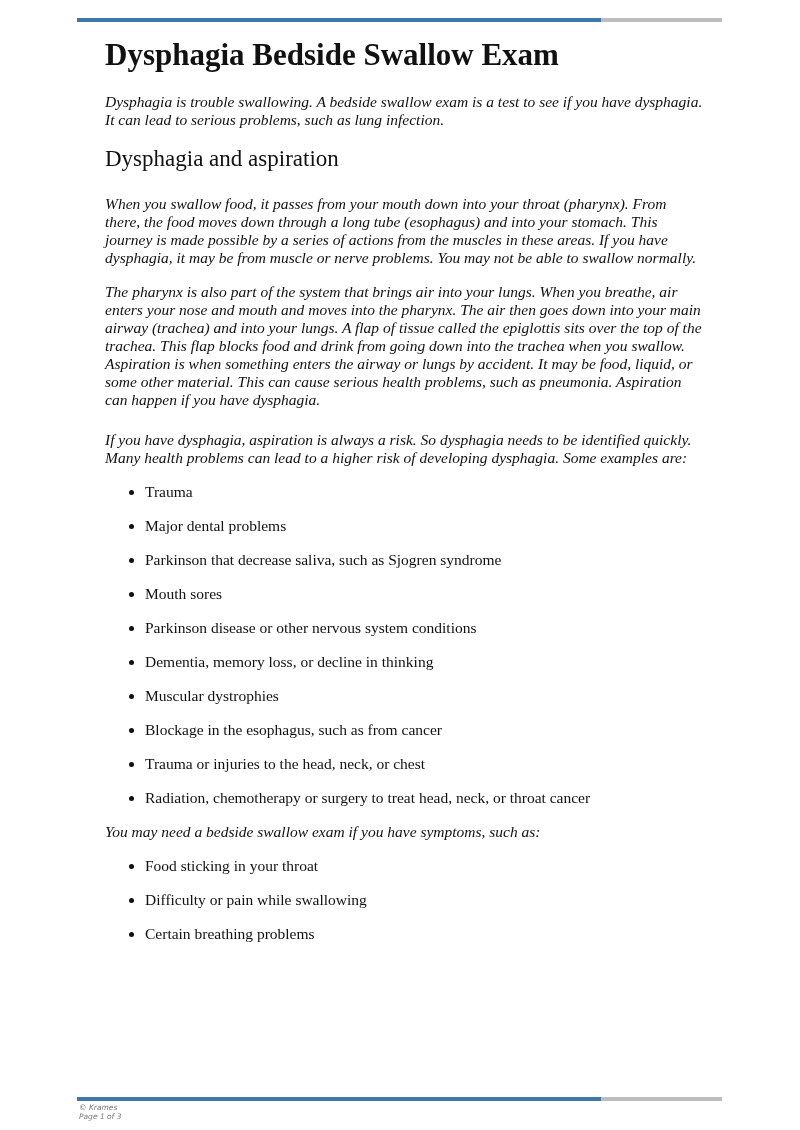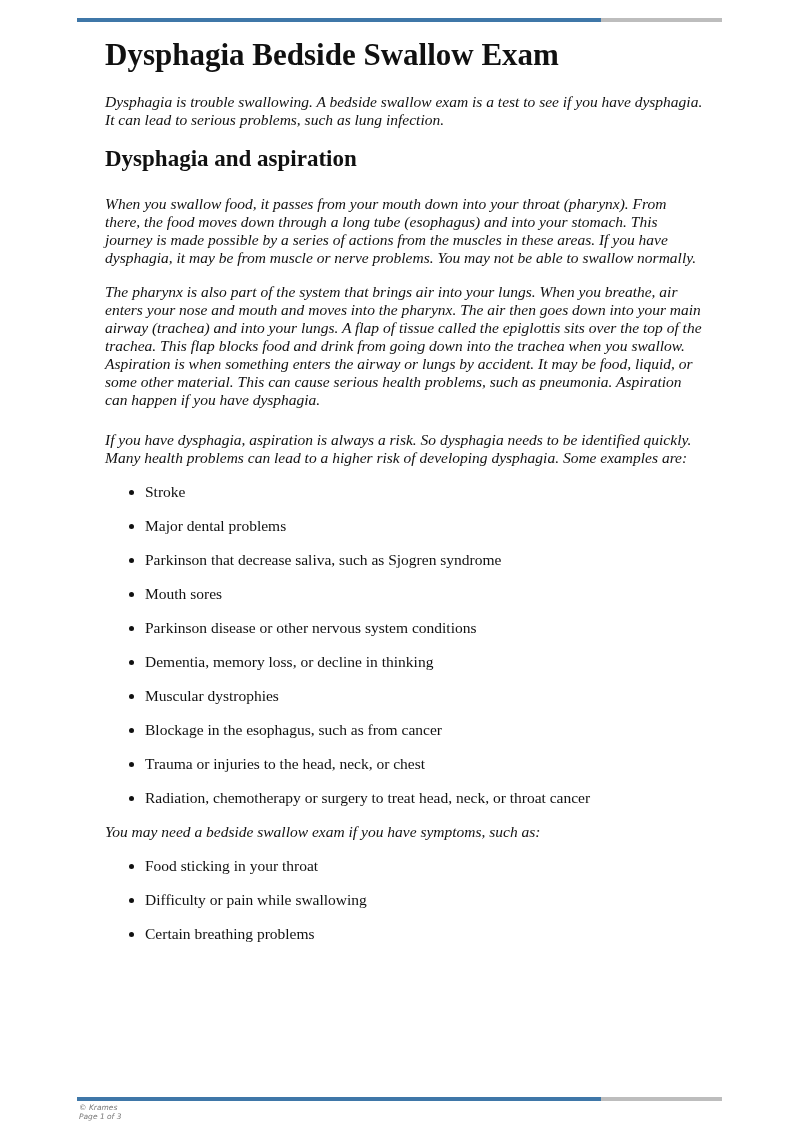--- a/index.html
+++ b/index.html
@@ -5,21 +5,21 @@
     html, body { margin: 0; padding: 0; background: #ffffff; }
     body { width: 800px; height: 1130px; position: relative; overflow: hidden; }
     .bar { position: absolute; left: 77px; width: 645px; height: 4px; display: flex; }
     .bar .blue { width: 524px; height: 100%; background: #3f77a8; }
     .bar .gray { flex: 1; height: 100%; background: #bdbdbd; }
     .bar.top { top: 18px; }
     .bar.bottom { top: 1097px; }
     .content { position: absolute; left: 105px; top: 36px; width: 600px;
       font-family: "Liberation Serif", serif; color: #111; }
     h1 { font-size: 31px; font-weight: bold; margin: 0 0 20px 0; line-height: 1.2; }
-    h2 { font-size: 23px; font-weight: bold; margin: 0 0 22px 0; line-height: 1.2; }
+    h2 { font-size: 23px; font-weight: normal; margin: 0 0 22px 0; line-height: 1.2; }
     p { font-size: 15.5px; line-height: 18px; margin: 0 0 16px 0; font-style: italic; }
     ul { margin: 0 0 14px 0; padding-left: 40px; }
     li { font-size: 15.5px; line-height: 18px; margin: 0 0 16px 0; }
     .footer { position: absolute; top: 1103px; left: 79px; width: 643px;
       font-family: "DejaVu Sans", sans-serif; font-size: 7.5px; font-style: italic; color: #777;
       display: flex; justify-content: space-between; flex-direction: column; }
   </style>
 </head>
 <body>
 
@@ -31,21 +31,21 @@
 <div class="content">
   <h1>Dysphagia Bedside Swallow Exam</h1>
   <p>Dysphagia is trouble swallowing. A bedside swallow exam is a test to see if you have dysphagia. It can lead to serious problems, such as lung infection.</p>
 
   <h2>Dysphagia and aspiration</h2>
   <p>When you swallow food, it passes from your mouth down into your throat (pharynx). From there, the food moves down through a long tube (esophagus) and into your stomach. This journey is made possible by a series of actions from the muscles in these areas. If you have dysphagia, it may be from muscle or nerve problems. You may not be able to swallow normally.</p>
   <p style="margin-bottom:22px;">The pharynx is also part of the system that brings air into your lungs. When you breathe, air enters your nose and mouth and moves into the pharynx. The air then goes down into your main airway (trachea) and into your lungs. A flap of tissue called the epiglottis sits over the top of the trachea. This flap blocks food and drink from going down into the trachea when you swallow. Aspiration is when something enters the airway or lungs by accident. It may be food, liquid, or some other material. This can cause serious health problems, such as pneumonia. Aspiration can happen if you have dysphagia.</p>
 
   <p>If you have dysphagia, aspiration is always a risk. So dysphagia needs to be identified quickly. Many health problems can lead to a higher risk of developing dysphagia. Some examples are:</p>
   <ul>
-    <li>Stroke</li>
+    <li>Trauma</li>
     <li>Major dental problems</li>
     <li>Parkinson that decrease saliva, such as Sjogren syndrome</li>
     <li>Mouth sores</li>
     <li>Parkinson disease or other nervous system conditions</li>
     <li>Dementia, memory loss, or decline in thinking</li>
     <li>Muscular dystrophies</li>
     <li>Blockage in the esophagus, such as from cancer</li>
     <li>Trauma or injuries to the head, neck, or chest</li>
     <li>Radiation, chemotherapy or surgery to treat head, neck, or throat cancer</li>
   </ul>

